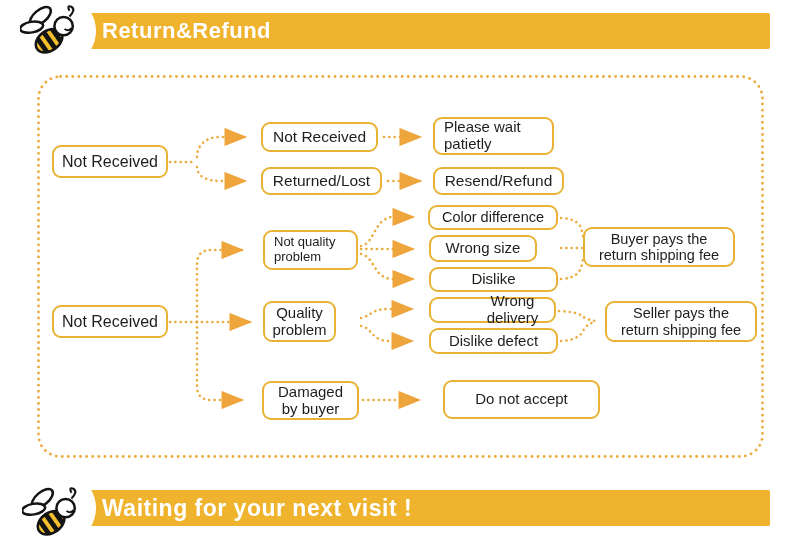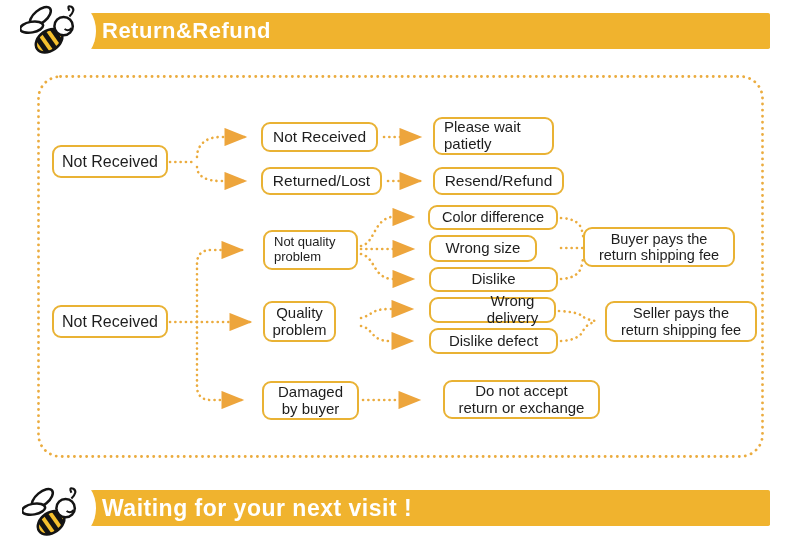--- a/index.html
+++ b/index.html
@@ -192,21 +192,20 @@
       </div>
       <div class="node center" style="left: 596px; top: 301px; width: 152px; height: 41px; font-size: 14.5px; margin-left: 9px;">
         <div>
           <div>Seller pays the</div>
           <div>return shipping fee</div>
         </div>
       </div>
       <div class="node center" style="left: 443px; top: 380px; width: 157px; height: 39px; font-size: 15px;">
         <div>
           <div>Do not accept</div>
-          <div>return or exchange</div>
         </div>
       </div>
     </div>
 
   <div class="banner" id="ftr">
     <span class="banner-text">Waiting for your next visit !</span>
   </div>
   <svg class="bee" id="bee-bottom" viewBox="0 0 64 60">
       <use href="#bee"></use>
     </svg>

